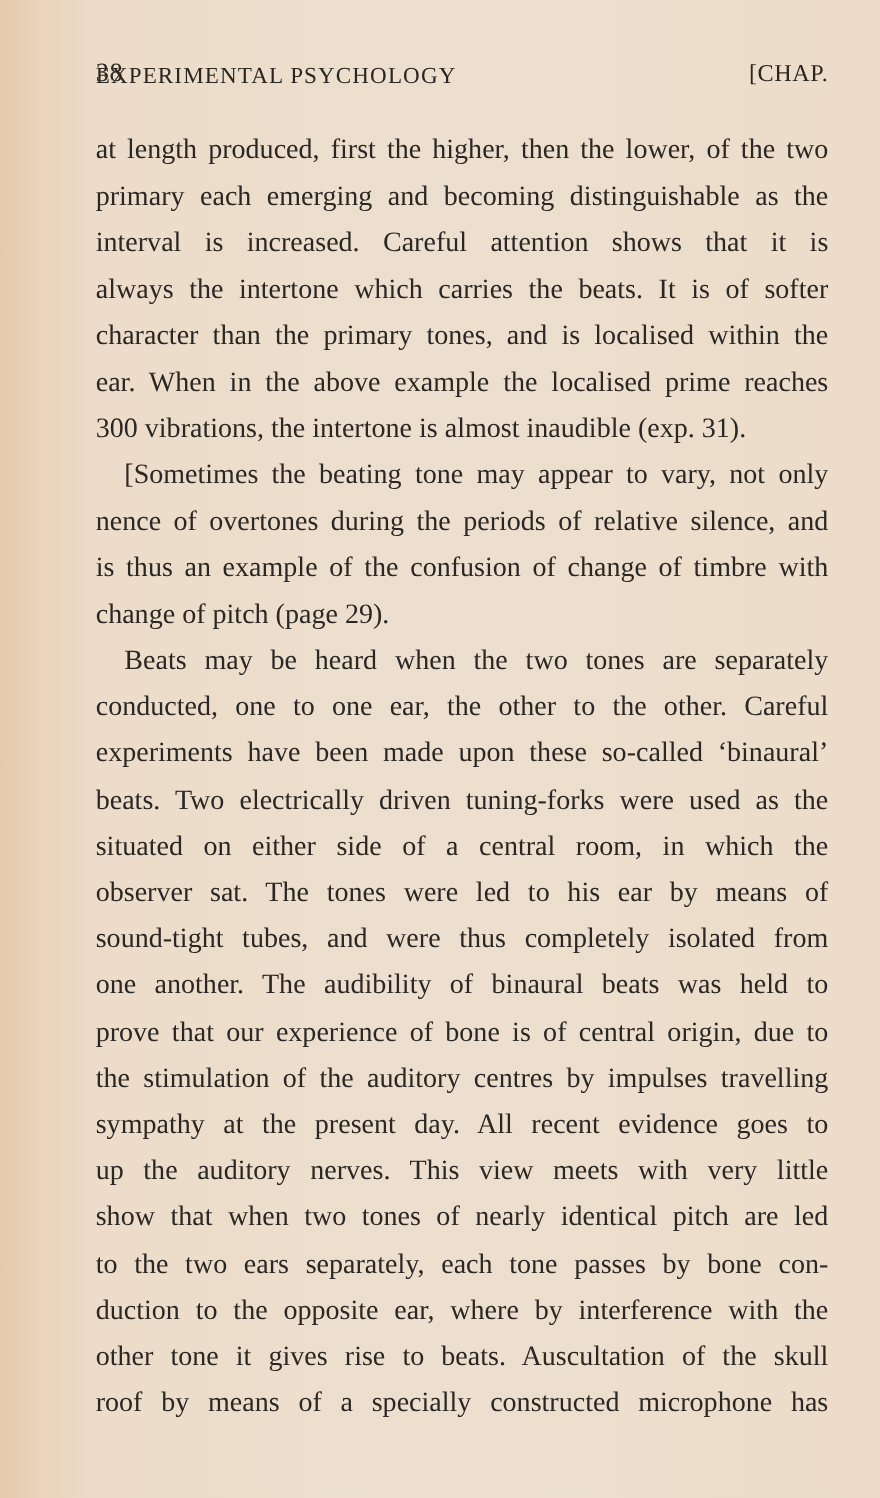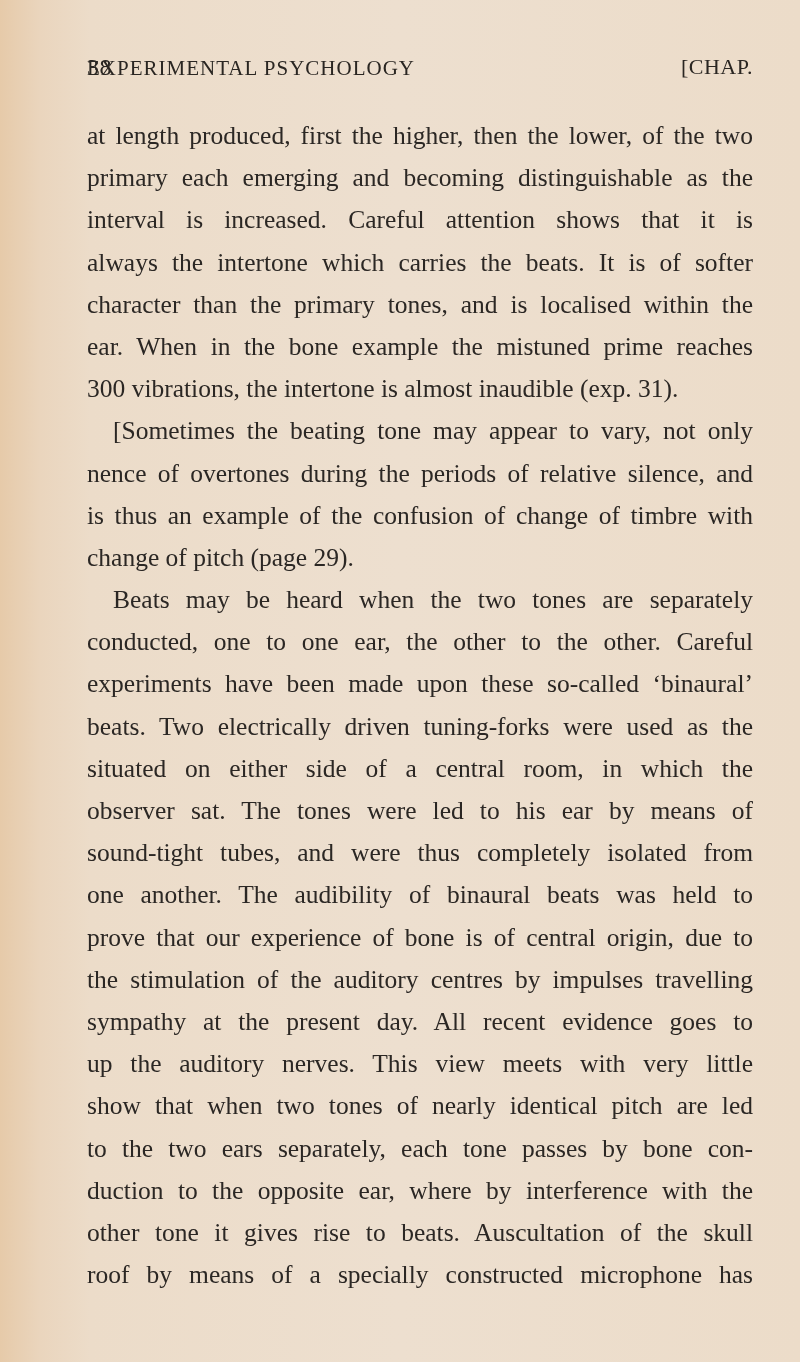--- a/index.html
+++ b/index.html
@@ -90,21 +90,21 @@
     <span class="chap">[CHAP.</span>
   </div>
 
   <div class="body-text" id="body-text">
       <div class="paragraph">
         <span class="line">at length produced, first the higher, then the lower, of the two</span>
         <span class="line">primary each emerging and becoming distinguishable as the</span>
         <span class="line">interval is increased. Careful attention shows that it is</span>
         <span class="line">always the intertone which carries the beats. It is of softer</span>
         <span class="line">character than the primary tones, and is localised within the</span>
-        <span class="line">ear. When in the bone example the mistuned prime reaches</span>
+        <span class="line">ear. When in the above example the localised prime reaches</span>
         <span class="line last">300 vibrations, the intertone is almost inaudible (exp. 31).</span>
       </div>
       <div class="paragraph">
         <span class="line ind">[Sometimes the beating tone may appear to vary, not only</span>
         <span class="line">nence of overtones during the periods of relative silence, and</span>
         <span class="line">is thus an example of the confusion of change of timbre with</span>
         <span class="line last">change of pitch (page 29).</span>
       </div>
       <div class="paragraph">
         <span class="line ind">Beats may be heard when the two tones are separately</span>

